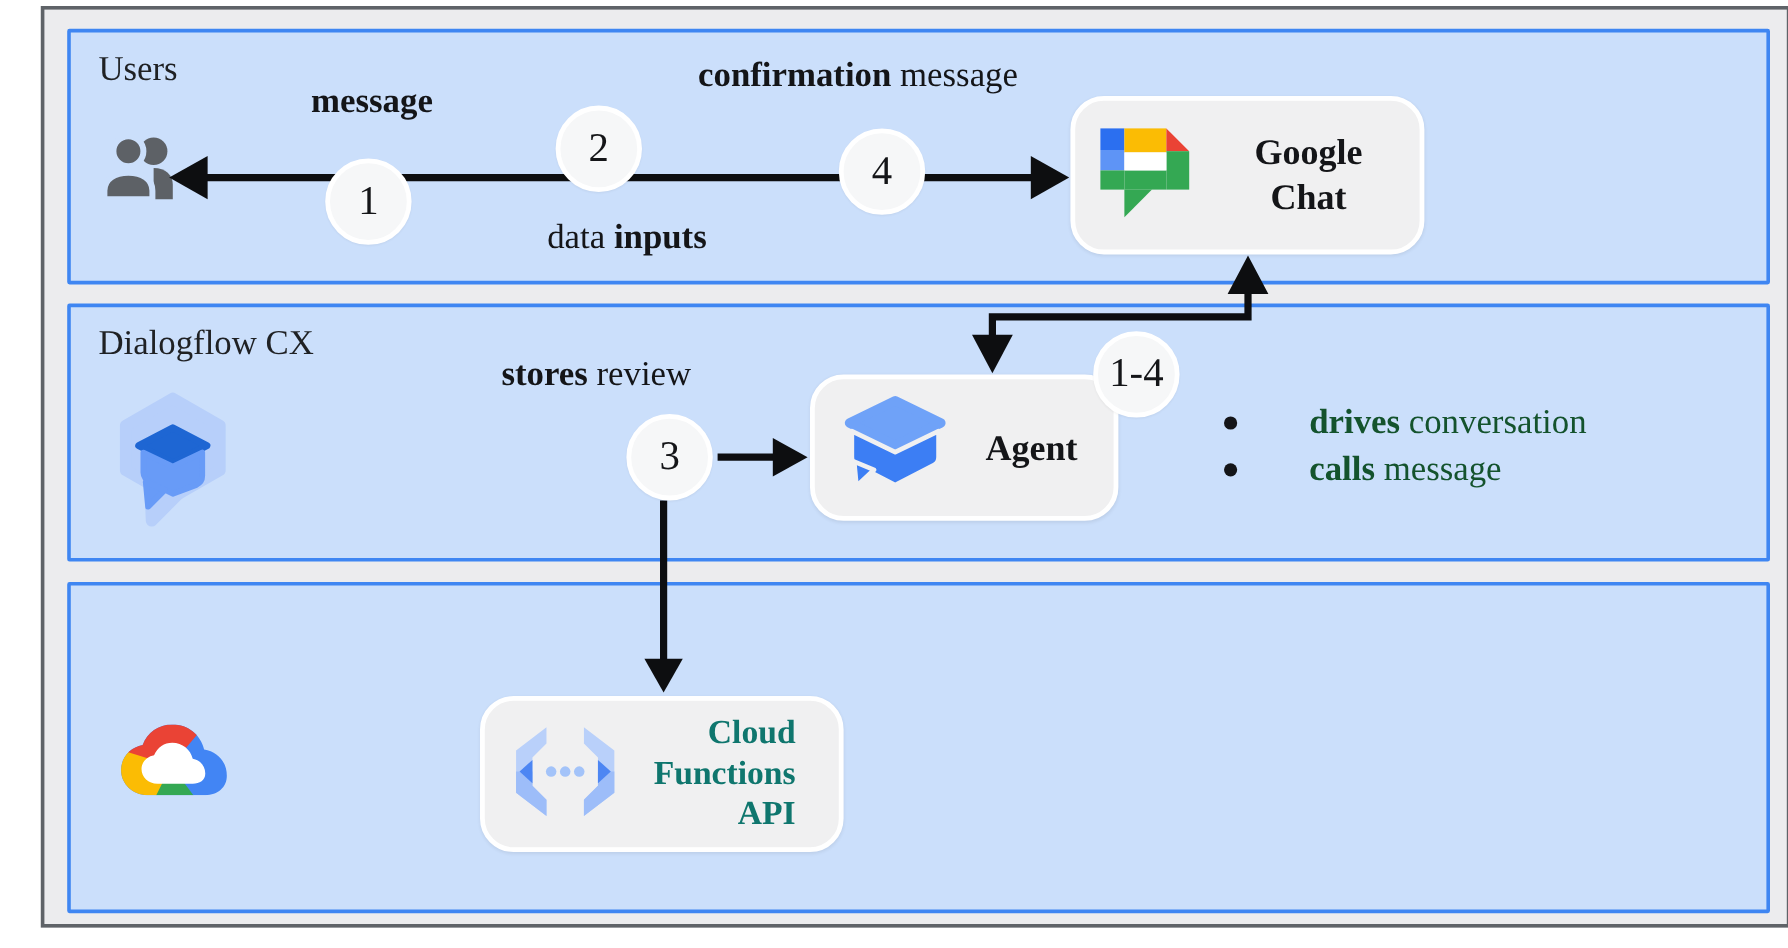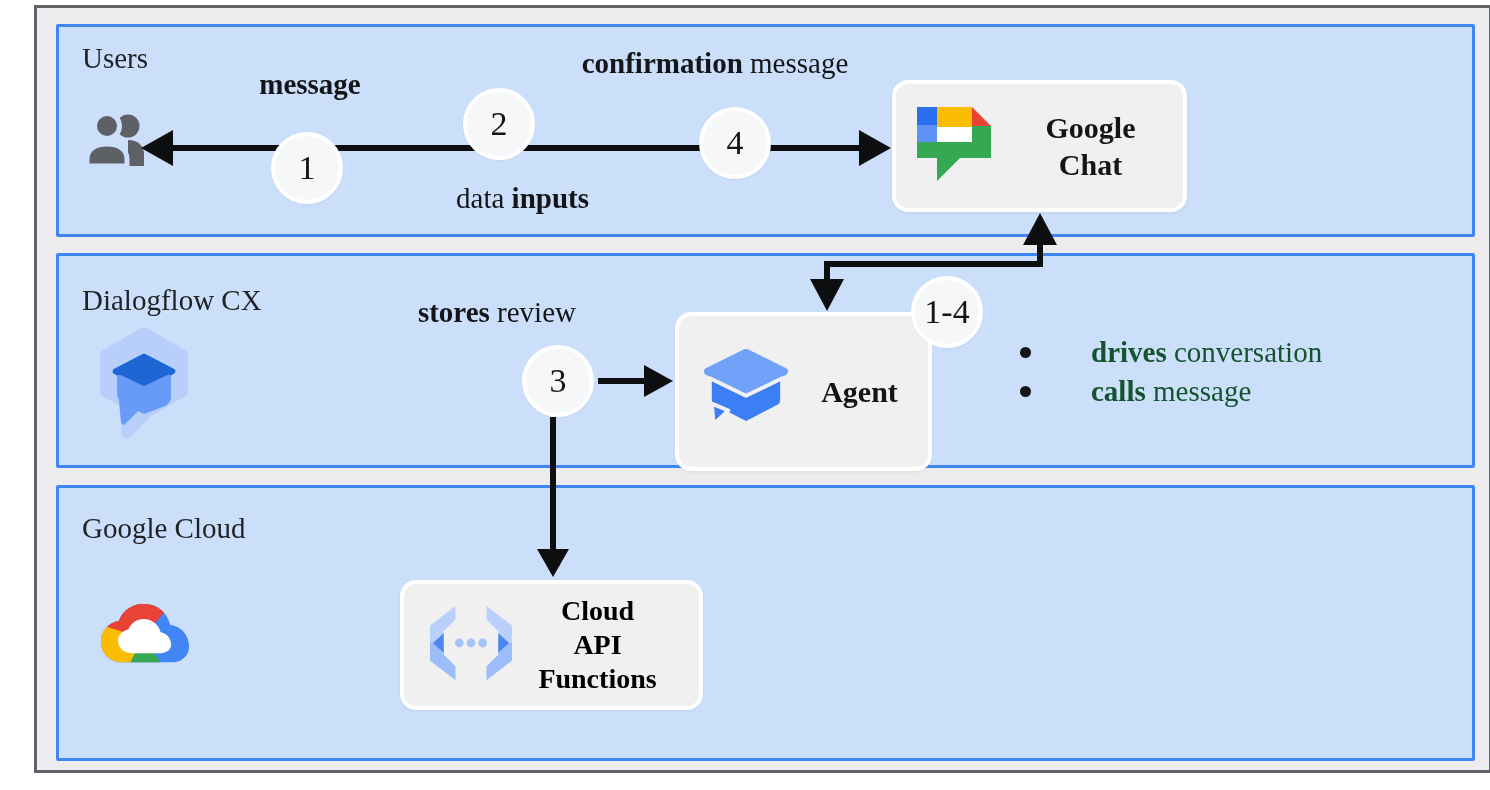--- a/index.html
+++ b/index.html
@@ -4,47 +4,46 @@
 <style>
   html,body{margin:0;padding:0;background:#ffffff;}
   .canvas{position:relative;width:1490px;height:790px;background:#ffffff;overflow:hidden;
           font-family:Liberation Serif, serif;color:#17181a;margin-left:20px;}
   .frame{position:absolute;left:14px;top:5px;width:1458px;height:768px;box-sizing:border-box;
          border:3px solid #5f6368;background:#ececee;}
   .lane{position:absolute;box-sizing:border-box;background:#cbdffb;border:3px solid #3f86f2;border-radius:2px;}
   .lane-label{position:absolute;font-size:29px;line-height:32px;color:#1f2124;}
   .icon-wrap{position:absolute;}
   .node{position:absolute;box-sizing:border-box;background:#f0f0f1;border:4px solid #ffffff;
-        border-radius:16px;display:flex;align-items:center;box-shadow:0 1px 3px rgba(0,0,0,0.07);z-index:2;}
+        border-radius:28px;display:flex;align-items:center;box-shadow:0 1px 3px rgba(0,0,0,0.07);z-index:2;}
   .node-title{font-weight:bold;font-size:30px;line-height:37px;color:#141518;text-align:center;flex:1;}
   .flow-label{position:absolute;font-size:29px;color:#141518;text-align:center;white-space:nowrap;z-index:4;}
   .b{font-weight:bold;}
   .circle{position:absolute;width:72px;height:72px;box-sizing:border-box;border-radius:50%;
           background:#f6f7f8;border:4px solid #ffffff;display:flex;align-items:center;justify-content:center;
           font-size:34px;color:#141518;z-index:5;box-shadow:0 1px 2px rgba(0,0,0,0.05);}
   .arrows{position:absolute;left:0;top:0;z-index:3;pointer-events:none;}
   .notes{position:absolute;left:1000px;top:333px;z-index:4;}
   .note-row{display:flex;align-items:center;height:39px;font-size:29px;color:#14532d;}
   .note-dot{width:11px;height:11px;border-radius:50%;background:#141518;margin-right:60px;flex:none;}
-  .cf-title{font-weight:bold;font-size:28px;line-height:34px;color:#000000;text-align:center;flex:1;padding-right:26px;}
+  .cf-title{font-weight:bold;font-size:28px;line-height:34px;color:#0f766e;text-align:right;flex:1;padding-right:36px;}
 </style>
 </head>
 <body>
 
 <div class="canvas">
   <div class="frame"></div>
 
   <div class="lane" style="left:36px;top:24px;width:1419px;height:213px;"></div>
   <div class="lane" style="left:36px;top:253px;width:1419px;height:215px;"></div>
   <div class="lane" style="left:36px;top:485px;width:1419px;height:276px;"></div>
 
   <div class="lane-label" style="left:62px;top:42px;">Users</div>
-  <div class="lane-label" style="left:62px;top:284px;">Dialogflow CX</div>
+  <div class="lane-label" style="left:62px;top:270px;">Dialogflow CX</div>
   <div class="lane-label" style="left:62px;top:512px;">
-    <div>Google Cloud</div>
   </div>
 
   <div class="icon-wrap" style="left:64px;top:112px;z-index:2;">
     <svg width="70" height="62" viewBox="0 0 70 62">
       <circle cx="44" cy="14" r="11.5" fill="#5d6166"></circle>
       <path d="M44 28 c10 0 16 6 16 14 v12 H44 Z" fill="#5d6166"></path>
       <circle cx="23" cy="14" r="12.5" fill="#5d6166" stroke="#cbdffb" stroke-width="5"></circle>
       <path d="M3 54 v-7 c0-10 9-15 20-15 s20 5 20 15 v7 z" fill="#5d6166" stroke="#cbdffb" stroke-width="5" stroke-linejoin="round"></path>
     </svg>
   </div>
@@ -93,21 +92,21 @@
         <rect x="27" y="27" width="35" height="15" fill="#ffffff"></rect>
         <polygon points="27,58 27,81 50,58" fill="#34a853"></polygon>
       </svg>
     </div>
     <div class="node-title">
       <div>Google</div>
       <div>Chat</div>
     </div>
   </div>
 
-  <div class="node" style="left:655px;top:312px;width:257px;height:159px;">
+  <div class="node" style="left:655px;top:312px;width:257px;height:122px;">
     <div class="icon-wrap" style="position:static;margin-left:22px;flex:none;">
       <svg width="90" height="84" viewBox="0 0 92 86">
         <polygon points="46,5 85,24 46,43 7,24" fill="#6fa2f8" stroke="#6fa2f8" stroke-width="8" stroke-linejoin="round"></polygon>
         <g fill="#3c7ef4" stroke="#f0f0f1" stroke-width="4" stroke-linejoin="round">
           <path d="M9 31 L46 49 L83 31 L83 53 q0 5 -4 7 L46 77 L13 60 q-4 -2 -4 -7 Z"></path>
           <polygon points="11,57 13,78 28,64"></polygon>
         </g>
       </svg>
     </div>
     <div class="node-title">Agent</div>
@@ -122,22 +121,22 @@
         <path d="M68 2 L94 22 L94 58 L68 78 L68 64 L80 52 L80 28 L68 16 Z" fill="#b9d0fa"></path>
         <path d="M94 40 L80 40 L80 52 L68 64 L68 78 L94 58 Z" fill="#9dbdf9"></path>
         <polygon points="80,30 80,50 91,40" fill="#4d86f3"></polygon>
         <circle cx="40" cy="40" r="4.5" fill="#a3c3f9"></circle>
         <circle cx="52" cy="40" r="4.5" fill="#a3c3f9"></circle>
         <circle cx="64" cy="40" r="4.5" fill="#a3c3f9"></circle>
       </svg>
     </div>
     <div class="cf-title">
       <div>Cloud</div>
+      <div>Functions</div>
       <div>API</div>
-      <div>Functions</div>
     </div>
   </div>
 
   <svg class="arrows" width="1490" height="790" viewBox="0 0 1490 790">
     <g stroke="#0d0e10" stroke-width="6" fill="none">
       <line x1="150" y1="148" x2="842" y2="148"></line>
     </g>
     <g fill="#0d0e10">
       <polygon points="121,148 153,130 153,166"></polygon>
       <polygon points="871,148 839,130 839,166"></polygon>

